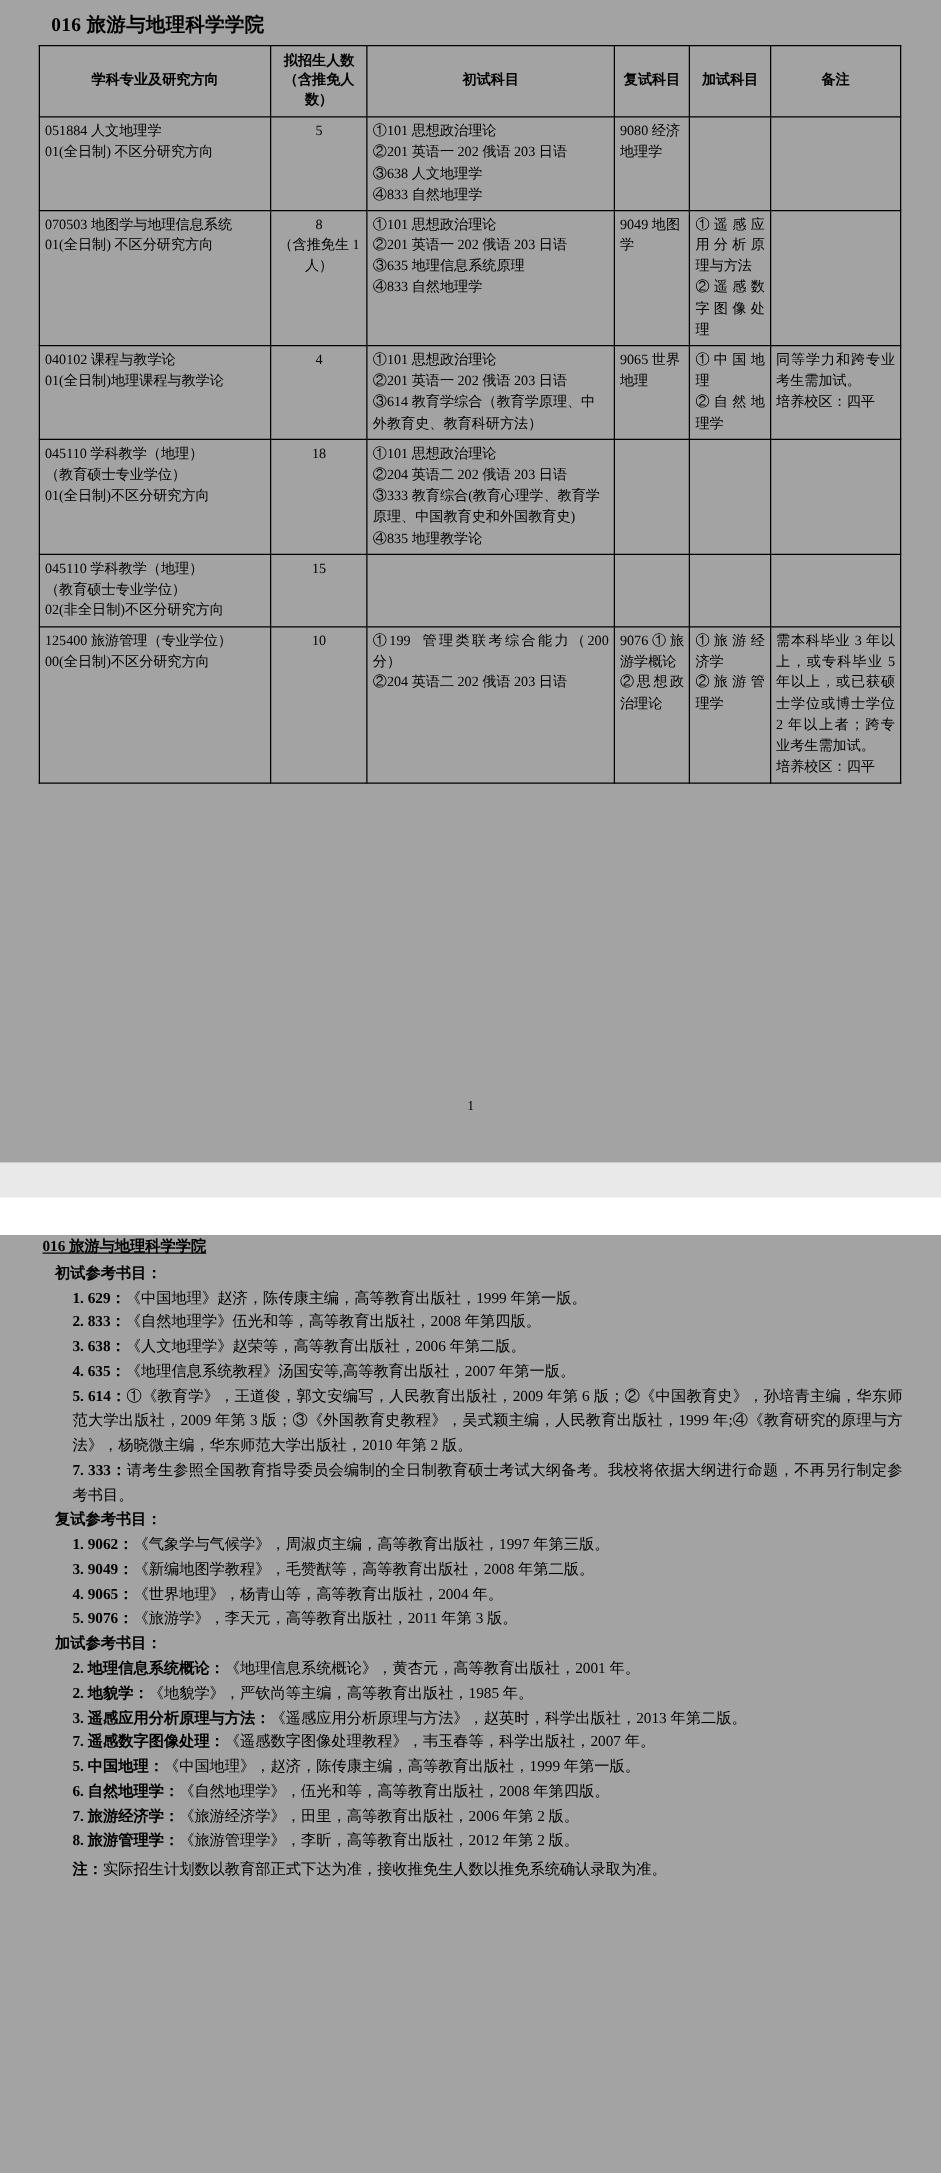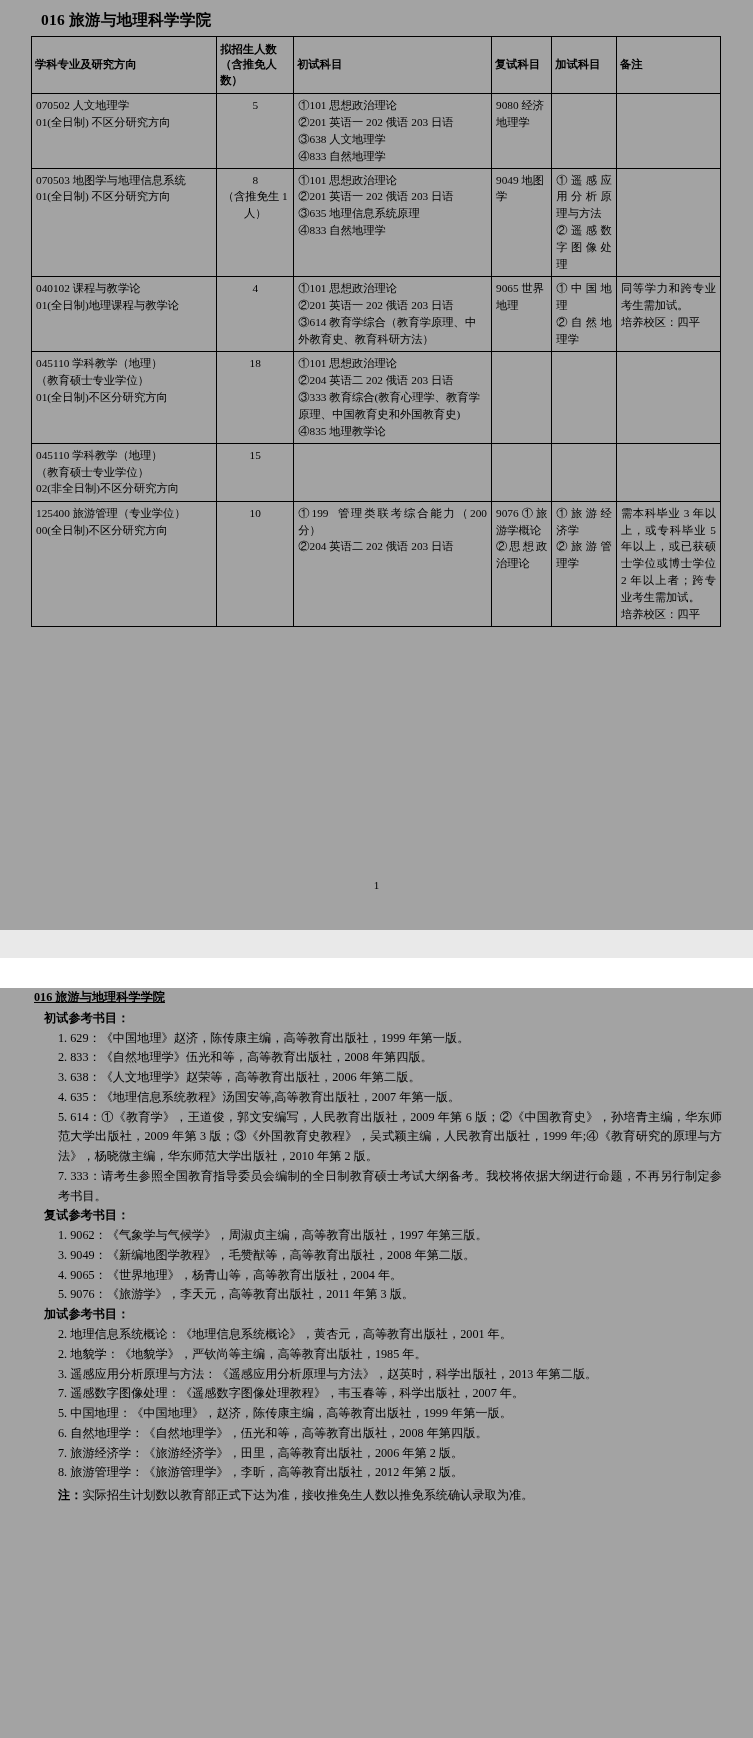--- a/index.html
+++ b/index.html
@@ -35,21 +35,21 @@
     table-layout: fixed;
   }
   table.plan th, table.plan td {
     border: 1px solid #000000;
     font-size: 11.3px;
     line-height: 1.5;
     vertical-align: top;
     padding: 3px 4px;
   }
   table.plan th {
-    text-align: left;
+    text-align: center;
     vertical-align: middle;
     font-weight: bold;
     padding: 5px 3px;
     line-height: 1.35;
   }
   .c-major  { width: 178px; }
   .c-num    { width: 74px;  text-align: center; }
   .c-first  { width: 190px; }
   .c-second { width: 58px;  }
   .c-extra  { width: 62px;  }
@@ -81,21 +81,21 @@
   .ref-section {
     font-weight: bold;
     margin-left: 10px;
   }
   .ref-item {
     margin-left: 24px;
     text-align: justify;
     text-justify: inter-ideograph;
     text-indent: 0;
   }
-  .ref-item .lead { font-weight: normal; }
+  .ref-item .lead { font-weight: bold; }
   .ref-note {
     margin-left: 24px;
     margin-top: 3px;
     text-align: justify;
   }
   .ref-note .lead { font-weight: bold; }
   .hang { padding-left: 0; }
 </style>
 </head>
 <body>
@@ -111,21 +111,21 @@
         <th class="c-num">拟招生人数
 （含推免人数）</th>
         <th class="c-first">初试科目</th>
         <th class="c-second">复试科目</th>
         <th class="c-extra">加试科目</th>
         <th class="c-remark">备注</th>
       </tr>
     </thead>
     <tbody>
       <tr style="height:58px">
-        <td class="c-major cellline">070502 人文地理学
+        <td class="c-major cellline">051884 人文地理学
 01(全日制) 不区分研究方向</td>
         <td class="c-num cellline">5</td>
         <td class="c-first cellline">①101 思想政治理论
 ②201 英语一 202 俄语 203 日语
 ③638 人文地理学
 ④833 自然地理学</td>
         <td class="c-second cellline">9080 经济地理学</td>
         <td class="c-extra cellline just"></td>
         <td class="c-remark cellline just"></td>
       </tr>

